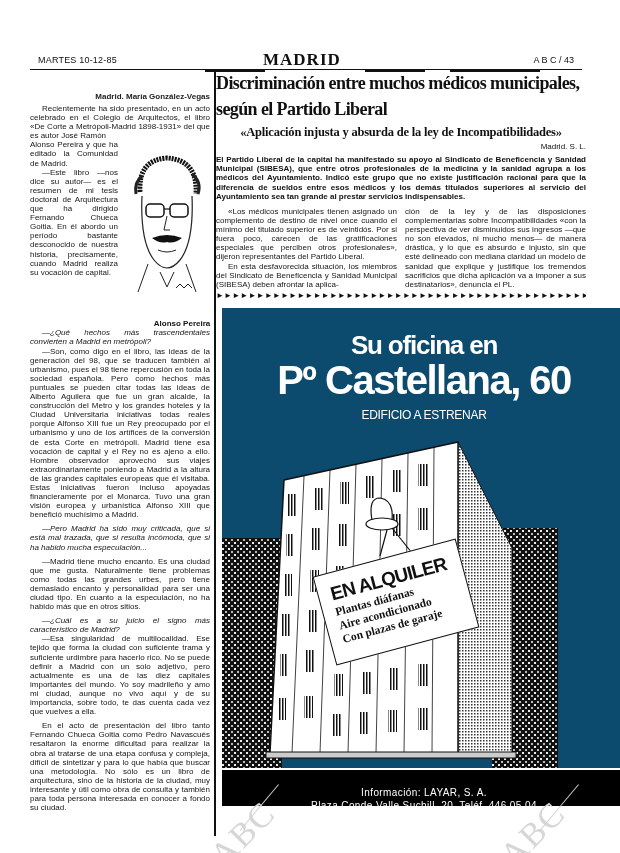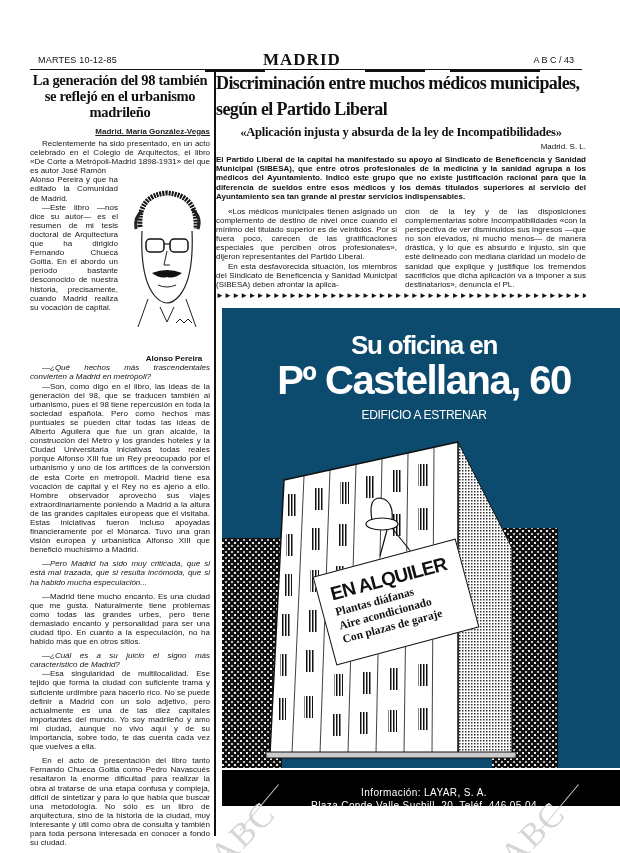--- a/index.html
+++ b/index.html
@@ -12,32 +12,32 @@
   
   #header { position: absolute; left: 30px; top: 54px; width: 552px; height: 16px; border-bottom: 1.5px solid #111; }
   #header .date { position: absolute; left: 8px; top: 1px; font-size: 9px; letter-spacing: 0.2px; }
   #header .section { position: absolute; left: 233px; top: -4px; font-family: "Liberation Serif", serif; font-weight: bold; font-size: 17px; letter-spacing: 1px; }
   #header .page { position: absolute; right: 8px; top: 1px; font-size: 9px; }
   #header .rule-bits { position: absolute; bottom: -3px; height: 3px; background: #111; }
 
   
   #left-col { position: absolute; left: 30px; top: 72px; width: 180px; }
   #left-col .headline { font-family: "Liberation Serif", serif; font-weight: bold; font-size: 14.5px; line-height: 16px; text-align: center; letter-spacing: -0.3px; }
-  #left-col .byline { font-size: 8px; font-weight: bold; text-align: right; margin-top: 7px; color: #222; text-decoration: underline; }
+  #left-col .byline { font-size: 8px; font-weight: bold; text-align: right; margin-top: 20px; color: #222; }
   .body-text { font-size: 8px; line-height: 9.1px; text-align: justify; color: #161616; }
   .body-text p { text-indent: 12px; }
   .body-text p.q { font-style: italic; }
   .body-text p.gap { margin-top: 5px; }
   #left-col .intro { margin-top: 3px; }
 
   .wrap-block { display: flex; gap: 4px; }
   .wrap-block .wrap-text { width: 88px; }
   .portrait { width: 88px; height: 188px; position: relative; flex-shrink: 0; }
   .portrait .face { position: absolute; left: 8px; top: 12px; width: 74px; height: 150px; }
-  .portrait .caption { position: absolute; bottom: 0; left: 8px; width: 100%; text-align: center; font-size: 8px; font-weight: bold; }
+  .portrait .caption { position: absolute; bottom: 0; left: 16px; width: 100%; text-align: center; font-size: 8px; font-weight: bold; }
 
   #col-divider { position: absolute; left: 214px; top: 72px; width: 1.5px; height: 764px; background: #111; }
 
   
   #right-col { position: absolute; left: 216px; top: 70px; width: 370px; }
   #right-col .headline { font-family: "Liberation Serif", serif; font-weight: bold; font-size: 18px; line-height: 26px; text-align: left; letter-spacing: -0.6px; }
   #right-col .subhead { font-family: "Liberation Serif", serif; font-weight: bold; font-size: 12.5px; text-align: center; margin-top: 3px; letter-spacing: -0.2px; }
   #right-col .byline { font-size: 8px; text-align: right; margin-top: 2px; }
   #right-col .lead { font-size: 8px; line-height: 9.2px; font-weight: bold; text-align: justify; margin-top: 4px; }
   #right-col .two-cols { display: flex; gap: 8px; margin-top: 6px; }
@@ -61,21 +61,20 @@
 <div id="header">
   <span class="date">MARTES 10-12-85</span>
   <span class="section">MADRID</span>
   <span class="page">A B C / 43</span>
   <div class="rule-bits" style="left:175px;width:60px"></div>
   <div class="rule-bits" style="left:335px;width:60px"></div>
   <div class="rule-bits" style="left:420px;width:90px"></div>
 </div>
 
 <div id="left-col">
-  <h2 class="headline">La generación del 98 también se reflejó en el urbanismo madrileño</h2>
   <div class="byline">Madrid. María González-Vegas</div>
   <div class="body-text intro">
     <p>Recientemente ha sido presentado, en un acto celebrado en el Colegio de Arquitectos, el libro «De Corte a Metrópoli-Madrid 1898-1931» del que es autor José Ramón</p>
   </div>
   <div class="wrap-block">
     <div class="wrap-text body-text">
       <p style="text-indent:0">Alonso Pereira y que ha editado la Comunidad de Madrid.</p>
       <p>—Este libro —nos dice su autor— es el resumen de mi tesis doctoral de Arquitectura que ha dirigido Fernando Chueca Goitia. En él abordo un período bastante desconocido de nuestra historia, precisamente, cuando Madrid realiza su vocación de capital.</p>
     </div>
     <div class="portrait">

